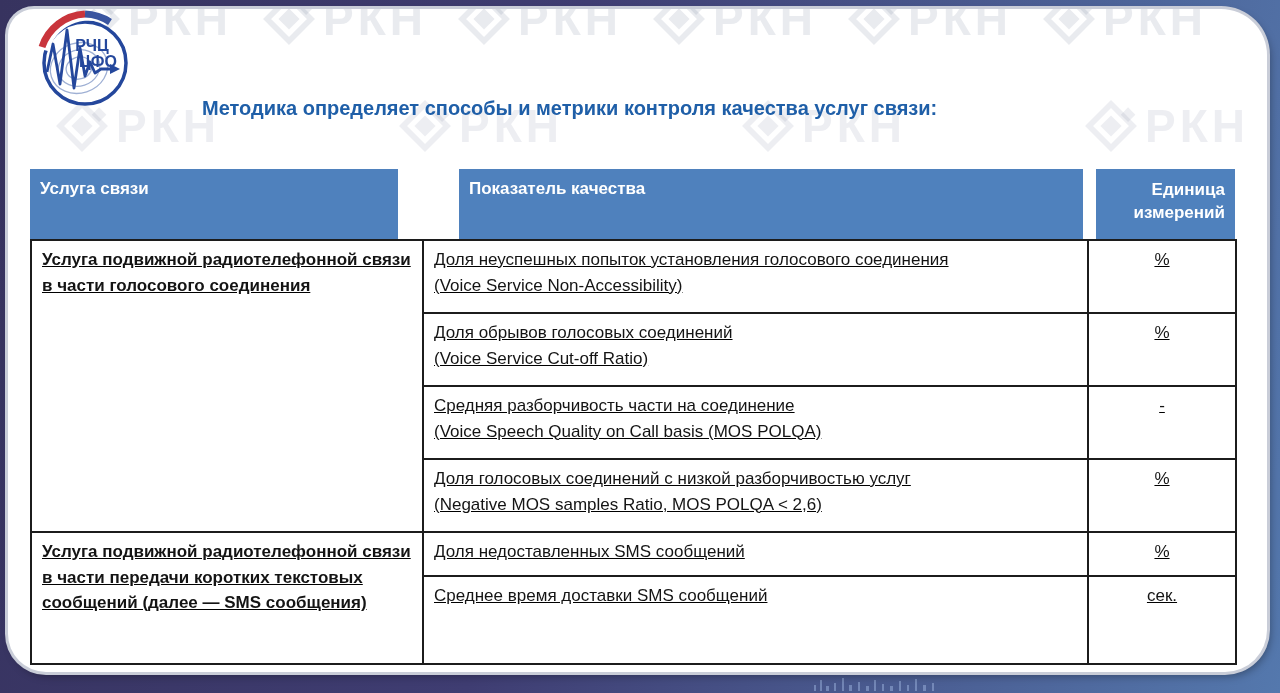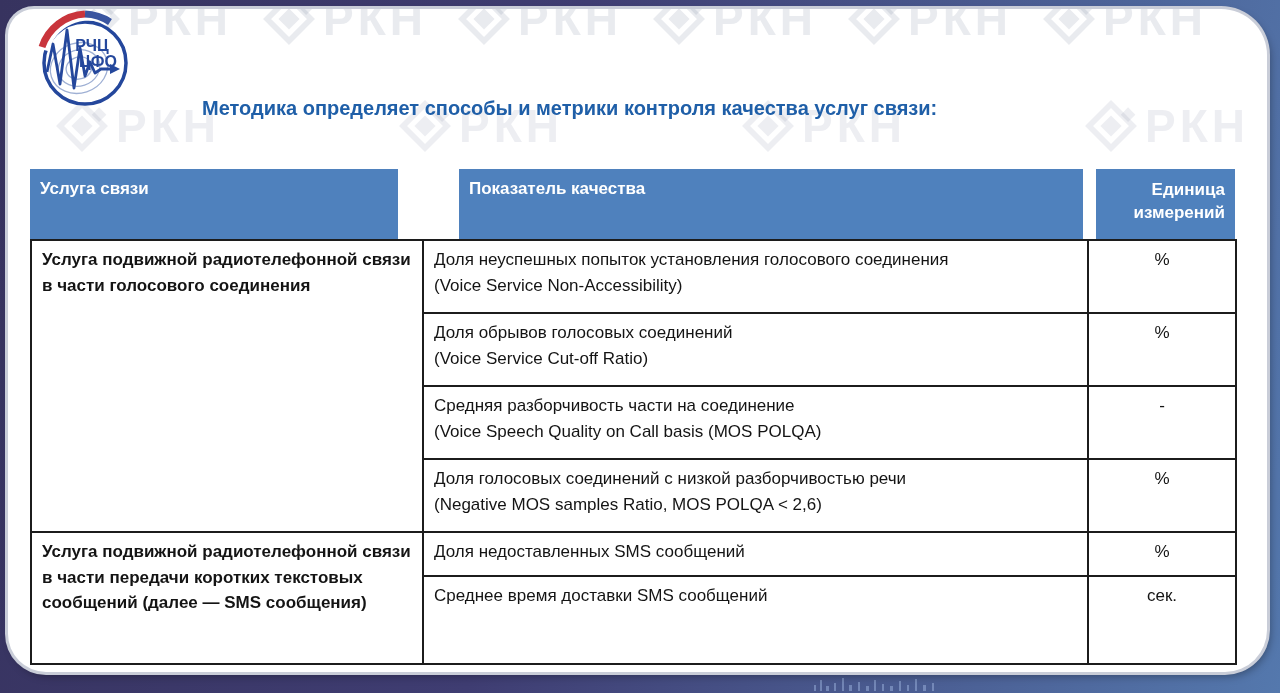--- a/index.html
+++ b/index.html
@@ -36,21 +36,21 @@
   
   .tablewrap{position:absolute;left:22px;top:160px;width:1205px;z-index:1;}
   .thead{display:flex;gap:13px;}
   .th{
     background:#4f81bd;color:#ffffff;font-weight:bold;font-size:17px;
     height:70px;box-sizing:border-box;padding:10px 10px 0 10px;
   }
   .th-c1{width:390px;}
   .th-c2{width:662px;margin-left:48px;}
   .th-c3{width:147px;text-align:right;line-height:1.35;}
-  table.tbl{border-collapse:collapse;table-layout:fixed;width:1205px;}
+  table.tbl{border-collapse:collapse;table-layout:fixed;width:1205px;text-decoration:underline;}
   table.tbl col.c1{width:392px;} table.tbl col.c2{width:665px;} table.tbl col.c3{width:148px;}
   table.tbl td{
     border:2px solid #1c1c1c;vertical-align:top;box-sizing:border-box;
     font-size:17px;color:#141414;padding:6px 10px;line-height:1.5;
     background:#ffffff;
   }
   table.tbl tr:nth-child(-n+4) td{height:73px;}
   table.tbl tr:nth-child(5) td{height:44px;}
   table.tbl tr:nth-child(6) td{height:88px;}
   td.svc{font-weight:bold;}
@@ -221,21 +221,21 @@
           </tr>
           <tr>
             <td class="lt">
               <div>Средняя разборчивость части на соединение</div>
               <div>(Voice Speech Quality on Call basis (MOS POLQA)</div>
             </td>
             <td class="unit lt">-</td>
           </tr>
           <tr>
             <td>
-              <div>Доля голосовых соединений с низкой разборчивостью речи</div>
+              <div>Доля голосовых соединений с низкой разборчивостью услуг</div>
               <div>(Negative MOS samples Ratio, MOS POLQA &lt; 2,6)</div>
             </td>
             <td class="unit">%</td>
           </tr>
           <tr>
             <td class="svc lt" rowspan="2">Услуга подвижной радиотелефонной связи в части передачи коротких текстовых сообщений (далее — SMS сообщения)</td>
             <td class="lt">
               <div>Доля недоставленных SMS сообщений</div>
             </td>
             <td class="unit lt">%</td>

